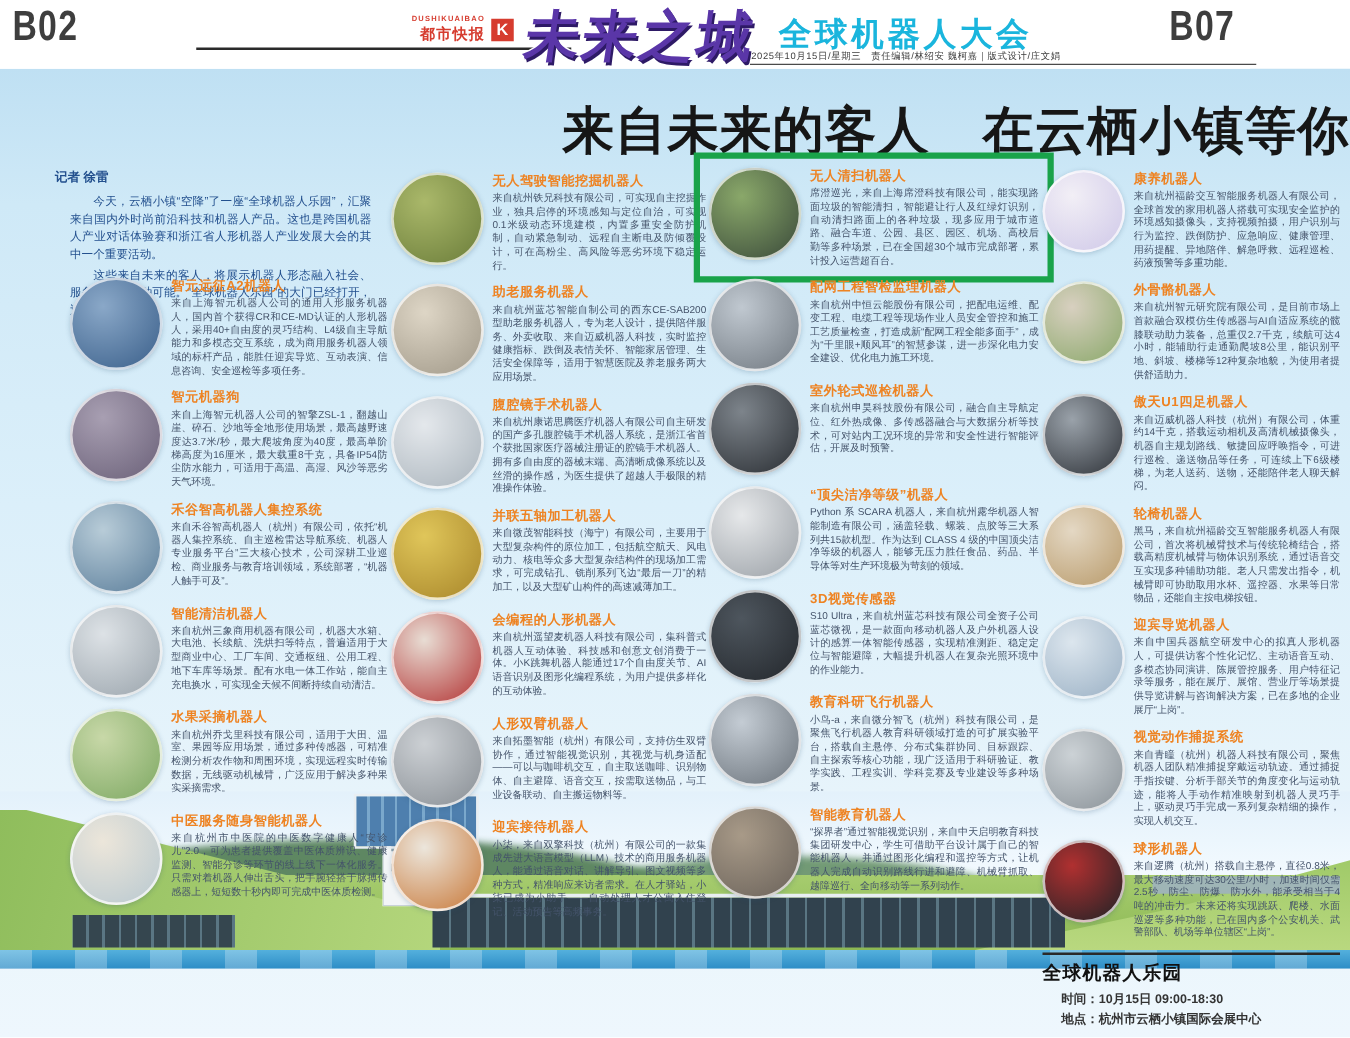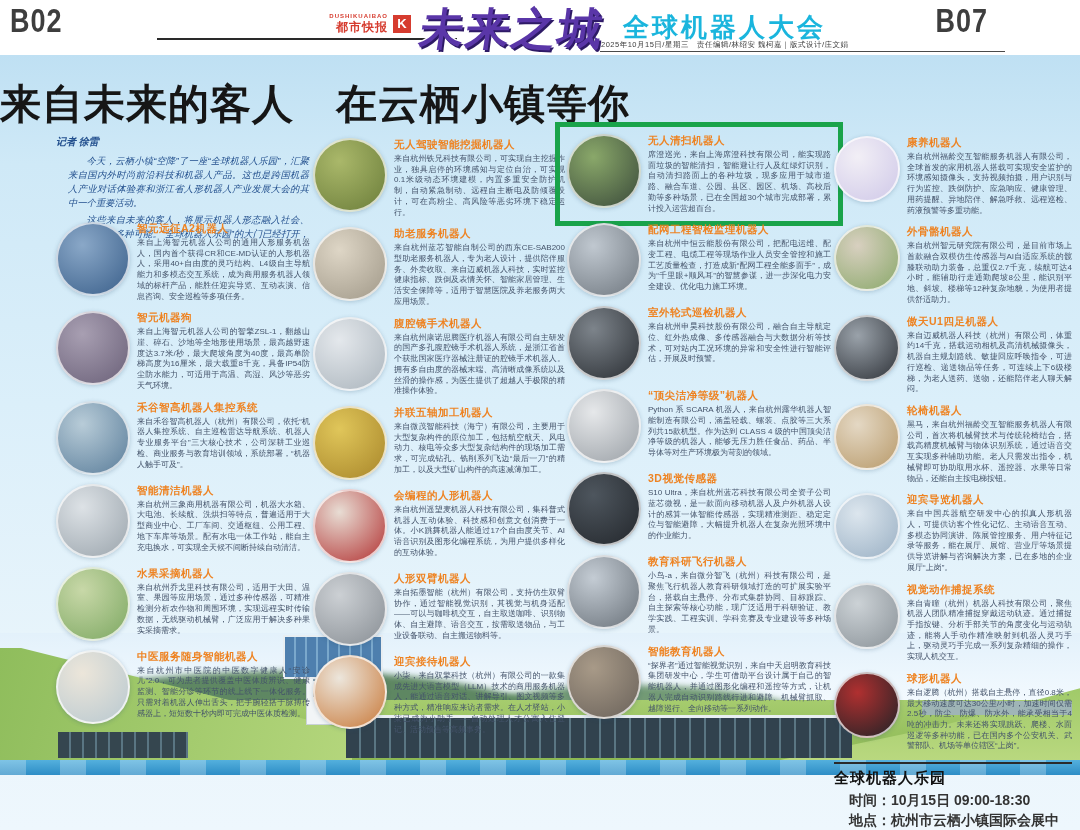--- a/index.html
+++ b/index.html
@@ -23,24 +23,24 @@
            color:#5a36a8;transform:skewX(-8deg);letter-spacing:2px;z-index:6;
            text-shadow:2px 2px 0 #2e1a66,-1px -1px 0 #ffffff,1px -1px 0 #ffffff,-1px 1px 0 #ffffff;}
   .section-title{position:absolute;left:600px;top:10px;font-size:26px;font-weight:900;
                  color:#1ab5dd;letter-spacing:3px;margin-left:23px;}
   .date-line{position:absolute;left:601px;top:40px;font-size:7.5px;color:#3c3c3c;letter-spacing:.5px;}
   .rule-right{position:absolute;left:600px;top:51px;width:405px;height:1px;background:#4a4a4a;}
 
   
   .paper{position:absolute;left:0;top:55px;width:1080px;height:775px;
          background:linear-gradient(180deg,#bfe0f3 0%,#cfe9f7 14%,#dbeffa 45%,#e7f4fb 75%,#eef7fd 100%);}
-  .headline{position:absolute;left:0;top:22px;width:1080px;text-align:left;
+  .headline{position:absolute;left:0;top:22px;width:1080px;text-align:right;
             font-size:41px;font-weight:900;color:#161616;letter-spacing:1px;}
 
-  .intro{position:absolute;left:56px;top:80px;width:253px;color:#23508e;font-style:italic;}
+  .intro{position:absolute;left:44px;top:80px;width:253px;color:#23508e;}
   .intro .byline{font-size:10px;font-weight:700;margin-bottom:6px;}
   .intro p{font-size:9.3px;line-height:1.5;margin:0 0 3px 12px;text-align:justify;text-indent:2em;}
 
   
   .col{position:absolute;z-index:2;}
   .col1{left:56px;top:167px;width:254px;}
   .col2{left:313px;top:83px;width:252px;}
   .col3{left:567px;top:79px;width:264px;}
   .col4{left:834px;top:81px;width:238px;}
   .entry{display:flex;gap:7px;align-items:flex-start;margin-bottom:9px;position:relative;}
@@ -48,21 +48,21 @@
          border:2px solid rgba(255,255,255,.7);box-shadow:0 1px 4px rgba(40,80,110,.25);}
   .col4 .photo{width:62px;height:62px;}
   .etext{flex:1;min-width:0;}
   .entry-title{margin:0 0 2px 0;font-size:10.5px;font-weight:900;color:#ee8322;letter-spacing:.5px;}
   .entry-body{margin:0;font-size:8px;line-height:1.34;color:#44536a;text-align:justify;}
   .entry.highlight{outline:5px solid #19a34a;outline-offset:7px;}
 
   
   .park{margin-top:10px;border-top:2px solid #2a2a2a;padding-top:5px;}
   .park .ptitle{font-size:15px;font-weight:900;color:#111;letter-spacing:1px;margin:0 0 4px 0;}
-  .park .pline{font-size:14px;font-weight:700;color:#333;margin:0 0 2px 0;padding-left:15px;}
+  .park .pline{font-size:10px;font-weight:700;color:#333;margin:0 0 2px 0;padding-left:15px;}
 
   
   .venue{position:absolute;left:0;top:633px;width:1080px;height:142px;overflow:hidden;z-index:1;}
   .v-sky{position:absolute;inset:0;background:linear-gradient(180deg,#e3f1fb,#f5fbff 55%,#eef7fd);}
   .v-hill1{position:absolute;left:-40px;top:38px;width:620px;height:70px;background:#4f7b52;
            border-radius:55% 45% 0 0/100% 100% 0 0;filter:blur(3px);opacity:.9;}
   .v-hill2{position:absolute;left:420px;top:52px;width:420px;height:52px;background:#5d8a5e;
            border-radius:50% 50% 0 0/100% 100% 0 0;filter:blur(3px);opacity:.85;}
   .v-grass{position:absolute;left:0;bottom:15px;width:1080px;height:60px;
            background:linear-gradient(180deg,#a6cc6e,#8cb854);}

